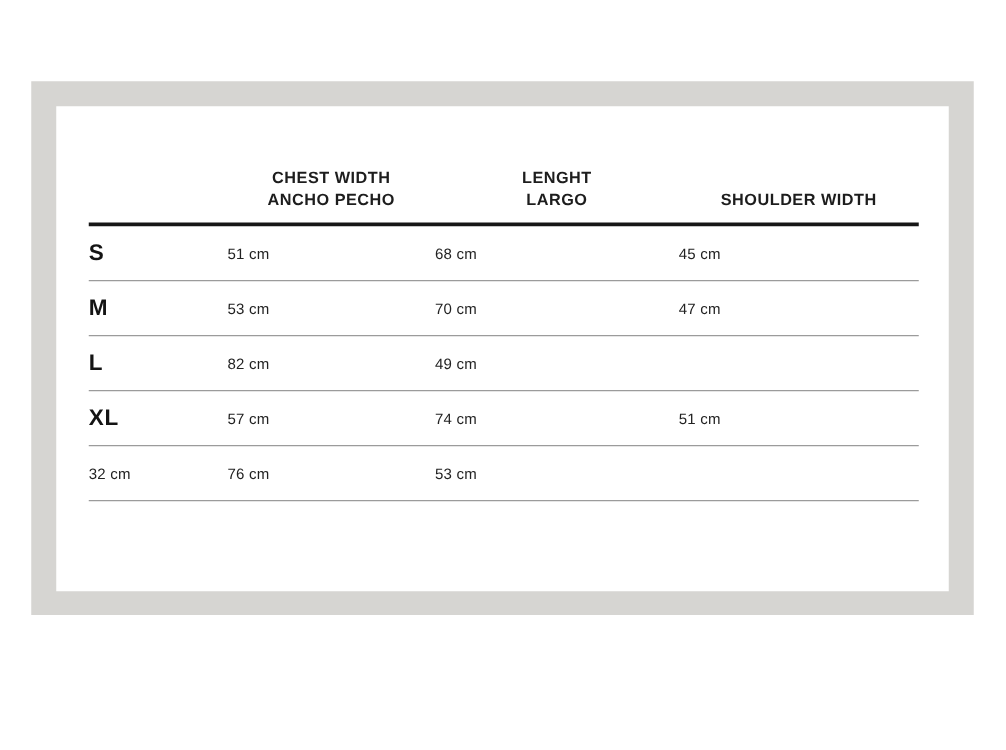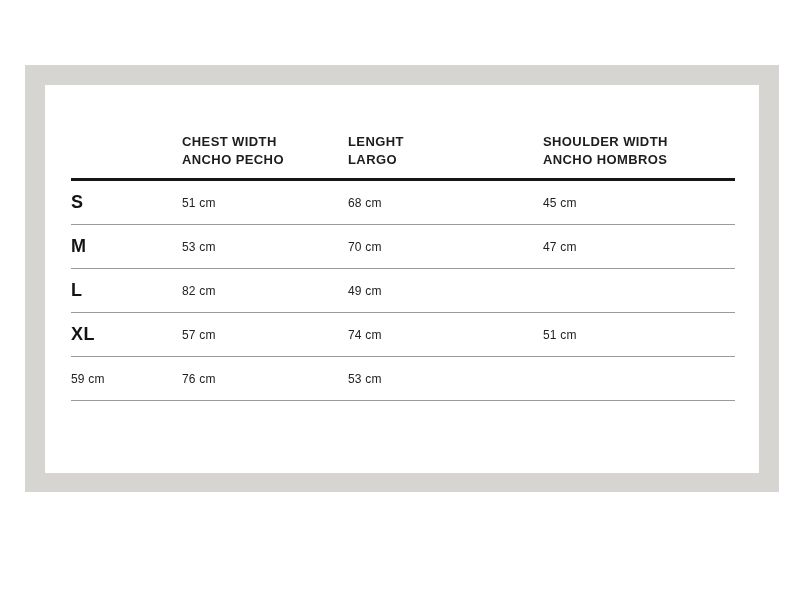--- a/index.html
+++ b/index.html
@@ -48,20 +48,21 @@
     flex-direction: column;
     justify-content: flex-end;
     padding-bottom: 9px;
     font-size: 13px;
     font-weight: 700;
     letter-spacing: 0.4px;
     line-height: 18px;
     color: #1d1d1d;
     text-transform: uppercase;
     white-space: nowrap;
+    text-align: center;
   }
   .data-row {
     height: 43px;
     border-bottom: 1.5px solid #9b9b9b;
     align-items: center;
   }
   .size-label {
     font-size: 18px;
     font-weight: 700;
     letter-spacing: 0.5px;
@@ -89,21 +90,20 @@
     <div class="header-cell">
       <span>CHEST WIDTH</span>
       <span>ANCHO PECHO</span>
     </div>
     <div class="header-cell">
       <span>LENGHT</span>
       <span>LARGO</span>
     </div>
     <div class="header-cell">
       <span>SHOULDER WIDTH</span>
-      <span>ANCHO HOMBROS</span>
     </div>
   </div>
 
   <div class="grid-row data-row">
     <div class="size-label">S</div>
     <div class="value-cell">51 cm</div>
     <div class="value-cell">68 cm</div>
     <div class="value-cell">45 cm</div>
   </div>
 
@@ -121,18 +121,18 @@
   </div>
 
   <div class="grid-row data-row">
     <div class="size-label">XL</div>
     <div class="value-cell">57 cm</div>
     <div class="value-cell">74 cm</div>
     <div class="value-cell">51 cm</div>
   </div>
 
   <div class="grid-row data-row">
-    <div class="value-cell">59 cm</div>
+    <div class="value-cell">32 cm</div>
     <div class="value-cell">76 cm</div>
     <div class="value-cell">53 cm</div>
   </div>
 
 </div>
 
 </body></html>

